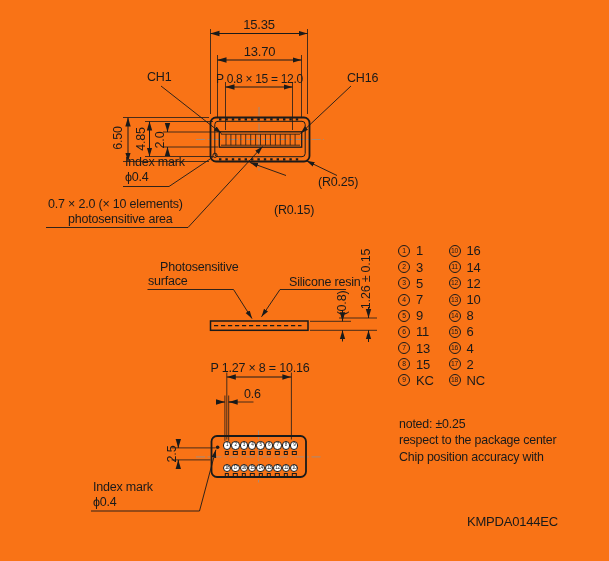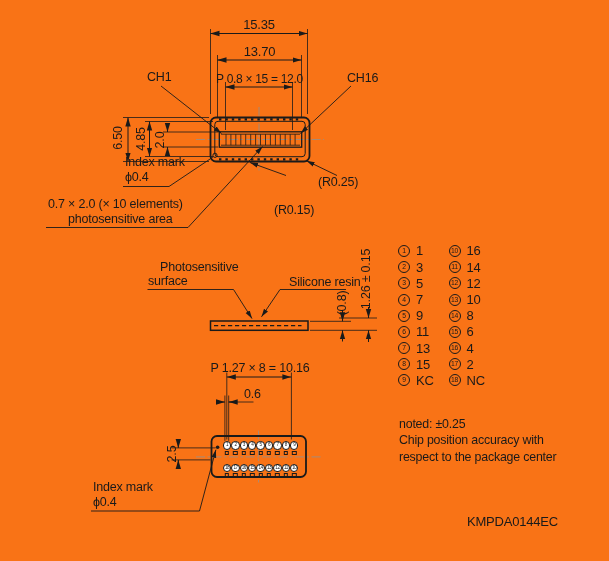--- a/index.html
+++ b/index.html
@@ -243,19 +243,19 @@
     <div class="pt-row">
       <span class="pcir">9</span>
       <span class="pval">KC</span>
       <span class="pcir">18</span>
       <span class="pval2">NC</span>
     </div>
   </div>
 
   <div id="notes">
     <div>noted: ±0.25</div>
+    <div>respect to the package center</div>
     <div>Chip position accuracy with</div>
-    <div>respect to the package center</div>
   </div>
 
   <div id="doc-number">KMPDA0144EC</div>
 
 </div>
 
 </body></html>

